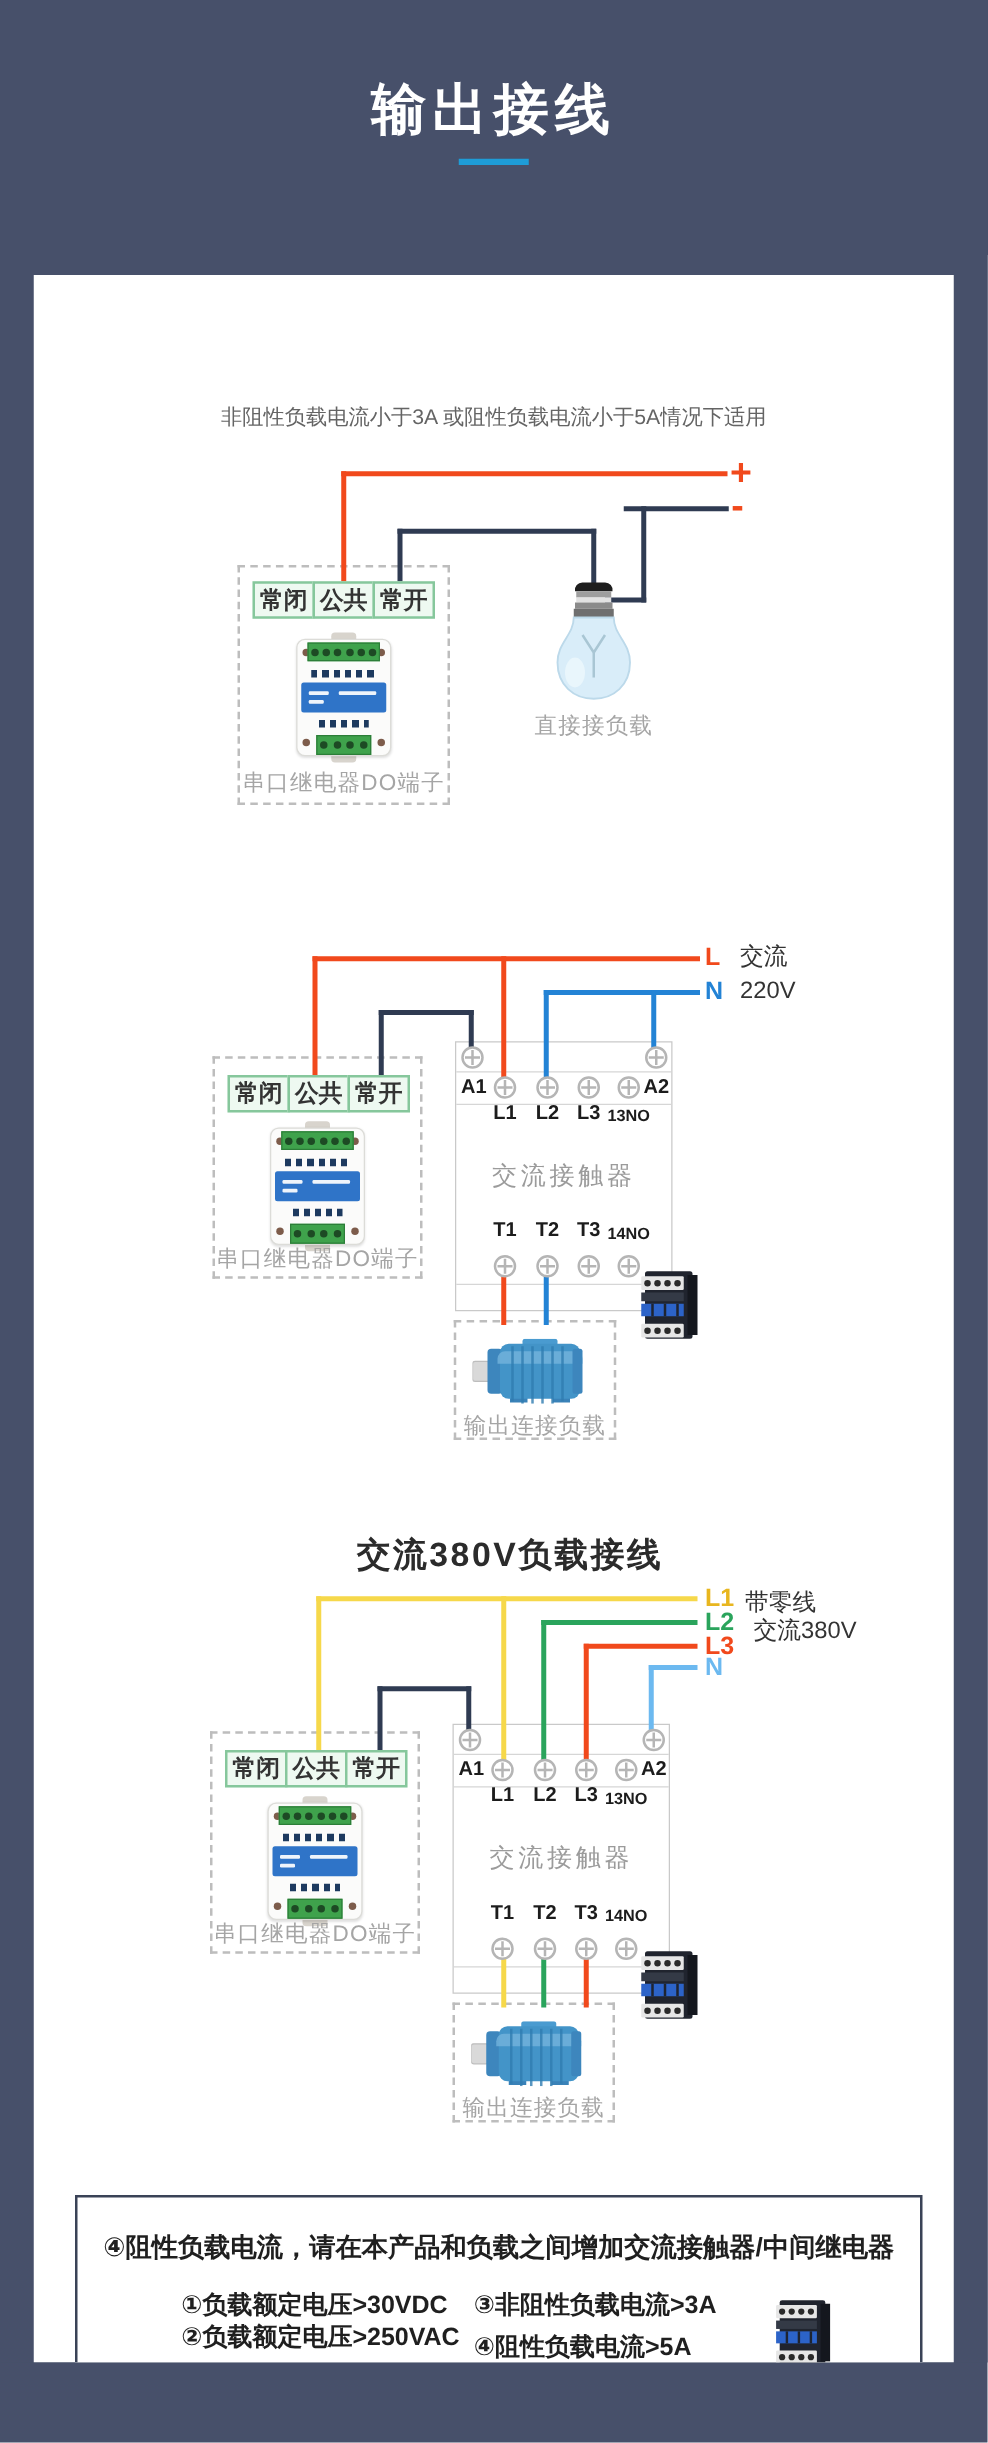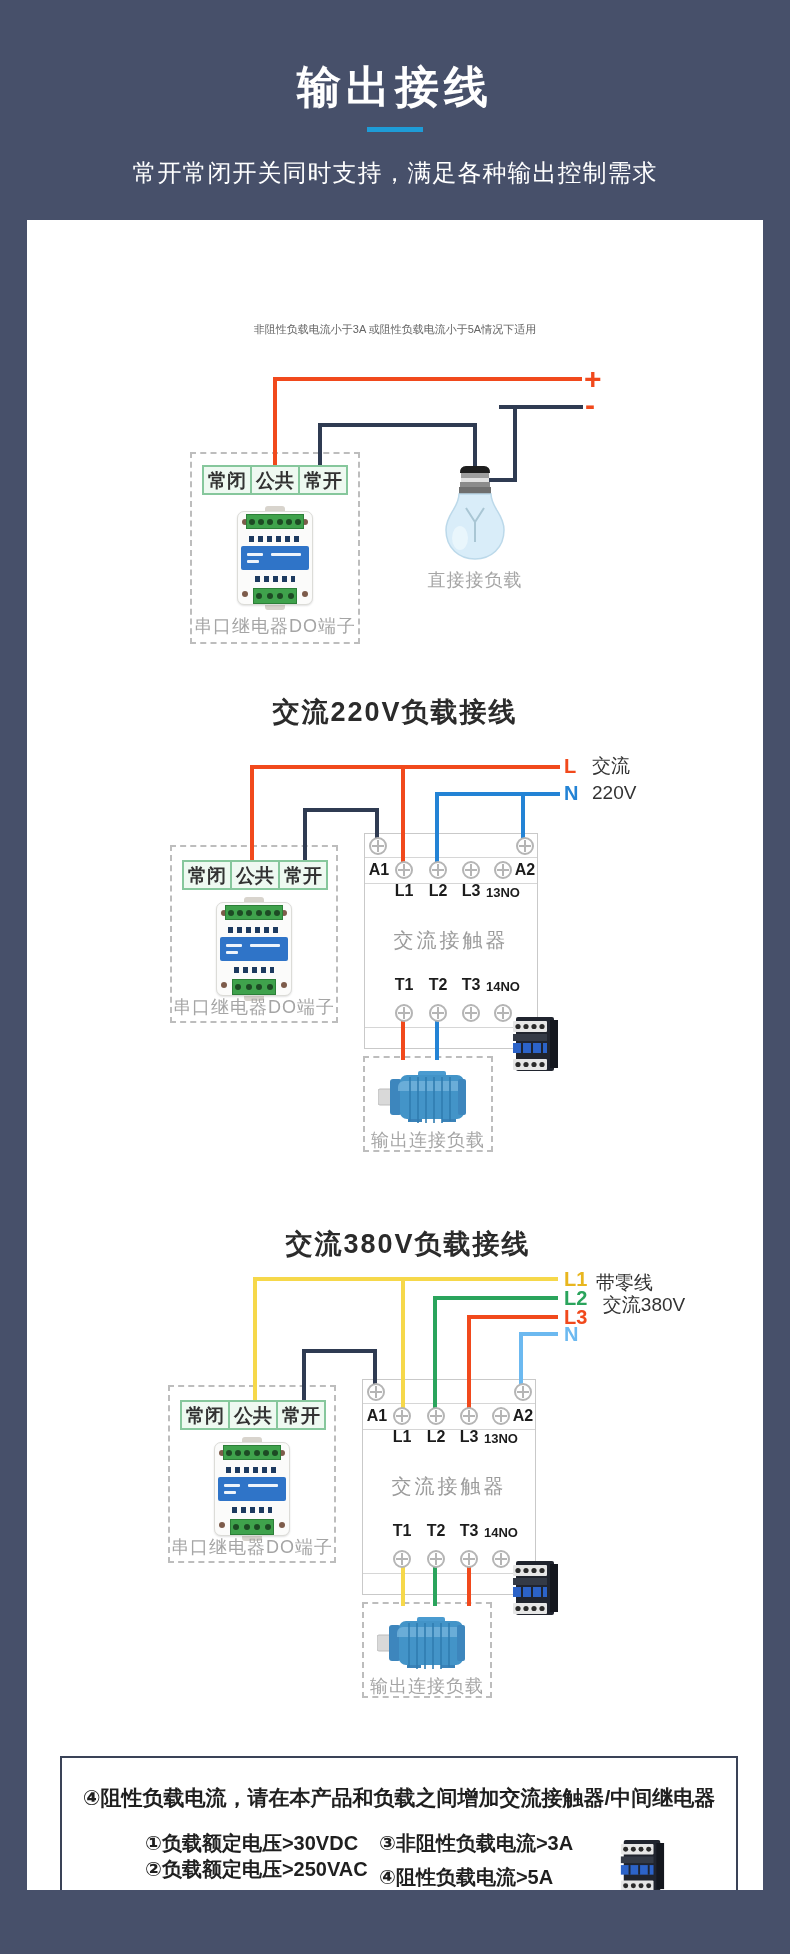--- a/index.html
+++ b/index.html
@@ -8,21 +8,21 @@
   #page{position:relative;width:790px;height:1890px;background:#47506a;overflow:hidden;margin:0 auto;}
   .abs{position:absolute;}
   
   .hd-title{position:absolute;left:0;top:58px;width:100%;text-align:center;color:#fff;font-size:44px;font-weight:700;letter-spacing:5px;}
   .hd-bar{position:absolute;left:50%;top:127px;width:56px;height:5px;margin-left:-28px;background:#1e9cd7;}
   .hd-sub{position:absolute;left:0;top:157px;width:100%;text-align:center;color:#fff;font-size:24px;letter-spacing:1px;}
   
   .card{position:absolute;left:27px;top:220px;width:736px;height:1702px;background:#ffffff;}
   
   .sec-title{position:absolute;left:0;width:790px;text-align:center;font-size:27px;font-weight:700;color:#2b2b2b;letter-spacing:2px;}
-  .sec-sub{position:absolute;left:0;width:790px;text-align:center;font-size:11px;color:#646464;}
+  .sec-sub{position:absolute;left:0;width:790px;text-align:center;font-size:17px;color:#646464;}
   
   .wire{position:absolute;z-index:5;}
   .w-o{background:#f1491c;}  .w-nv{background:#2f3b52;}  .w-b{background:#2383d5;}
   .w-y{background:#f6d84a;}  .w-g{background:#2aa45c;}   .w-lb{background:#6cb9f0;}
   .hlabel{position:absolute;z-index:6;font-weight:700;font-size:20px;line-height:26px;}
   .srctext{position:absolute;z-index:6;font-size:19px;color:#333;line-height:22px;}
   .pm{position:absolute;z-index:6;color:#f1491c;font-size:30px;font-weight:900;line-height:30px;}
   
   .dashed-box{position:absolute;border:2px dashed #bdbdbd;background:transparent;}
   .gray-cap{position:absolute;left:0;width:100%;text-align:center;color:#a5a5a5;font-size:18px;letter-spacing:1px;}
@@ -55,21 +55,20 @@
   .notice-item{position:absolute;font-size:20px;font-weight:700;color:#1f1f1f;}
   svg{display:block;}
 </style>
 </head>
 <body>
 
 <div id="page">
 
   <div class="hd-title">输出接线</div>
   <div class="hd-bar"></div>
-  <div class="hd-sub">常开常闭开关同时支持，满足各种输出控制需求</div>
 
   <div class="card"></div>
 
   <div class="sec-sub" style="top:322px;">非阻性负载电流小于3A 或阻性负载电流小于5A情况下适用</div>
 
   <div class="wire w-o" style="left:273px;top:377px;width:4px;height:90px;"></div>
   <div class="wire w-o" style="left:273px;top:377px;width:309px;height:4px;"></div>
   <div class="pm" style="left:584px;top:364px;">+</div>
   <div class="wire w-nv" style="left:499px;top:405px;width:84px;height:4px;"></div>
   <div class="pm" style="left:585px;top:390px;">-</div>
@@ -123,21 +122,20 @@
       <div class="rd-term" style="width:44px;height:16px;margin-left:-22px;bottom:6px;">
           <i></i>
           <i></i>
           <i></i>
           <i></i>
         </div>
     </div>
     <div class="gray-cap" style="top:160px;">串口继电器DO端子</div>
   </div>
 
-  <div class="sec-title" style="top:694px;">交流220V负载接线</div>
 
   <div class="wire w-o" style="left:250px;top:765px;width:4px;height:95px;"></div>
   <div class="wire w-o" style="left:250px;top:765px;width:310px;height:4px;"></div>
   <div class="wire w-o" style="left:401px;top:765px;width:4px;height:104px;"></div>
   <div class="hlabel" style="left:564px;top:753px;color:#f1491c;">L</div>
   <div class="srctext" style="left:592px;top:755px;">交流</div>
   <div class="wire w-b" style="left:435px;top:792px;width:125px;height:4px;"></div>
   <div class="wire w-b" style="left:435px;top:792px;width:4px;height:77px;"></div>
   <div class="wire w-b" style="left:521px;top:792px;width:4px;height:55px;"></div>
   <div class="hlabel" style="left:564px;top:780px;color:#2383d5;">N</div>

